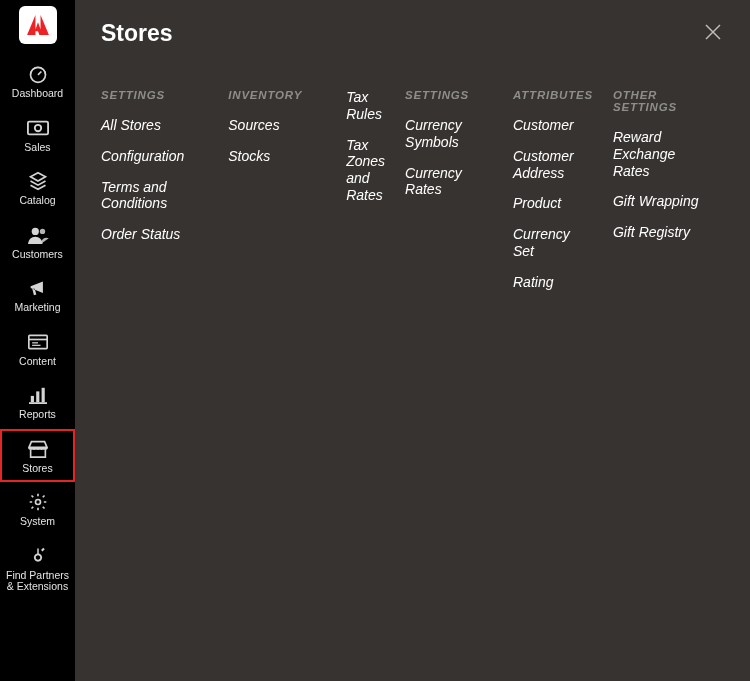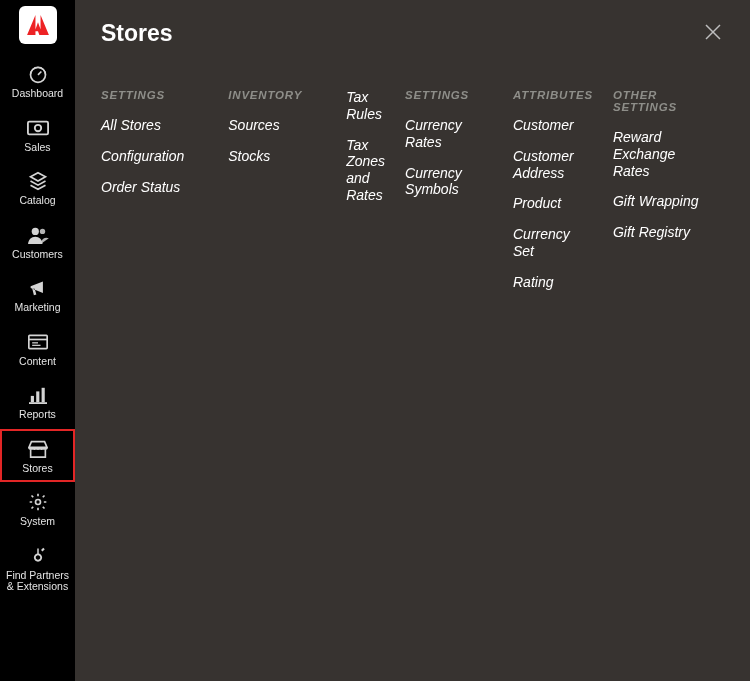--- a/index.html
+++ b/index.html
@@ -247,38 +247,39 @@
     </div>
   </div>
 
   <div class="columns">
 
     <div class="col">
       <div class="section">
         <div class="section-heading">SETTINGS</div>
         <a class="section-link">All Stores</a>
         <a class="section-link">Configuration</a>
+        <a class="section-link">Terms and Conditions</a>
         <a class="section-link">Order Status</a>
       </div>
       <div class="section">
         <div class="section-heading">INVENTORY</div>
         <a class="section-link">Sources</a>
         <a class="section-link">Stocks</a>
       </div>
       <div class="section">
         <a class="section-link">Tax Rules</a>
         <a class="section-link">Tax Zones and Rates</a>
       </div>
     </div>
 
     <div class="col">
       <div class="section">
         <div class="section-heading">SETTINGS</div>
+        <a class="section-link">Currency Symbols</a>
         <a class="section-link">Currency Rates</a>
-        <a class="section-link">Currency Symbols</a>
       </div>
       <div class="section">
         <div class="section-heading">ATTRIBUTES</div>
         <a class="section-link">Customer</a>
         <a class="section-link">Customer Address</a>
         <a class="section-link">Product</a>
         <a class="section-link">Currency Set</a>
         <a class="section-link">Rating</a>
       </div>
     </div>

